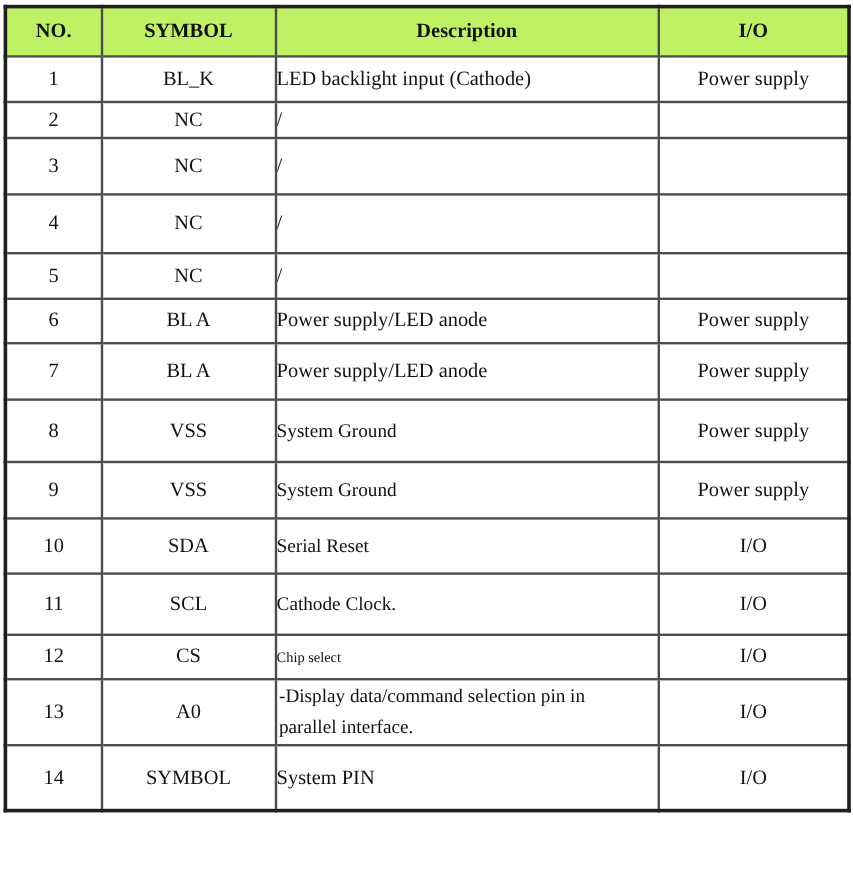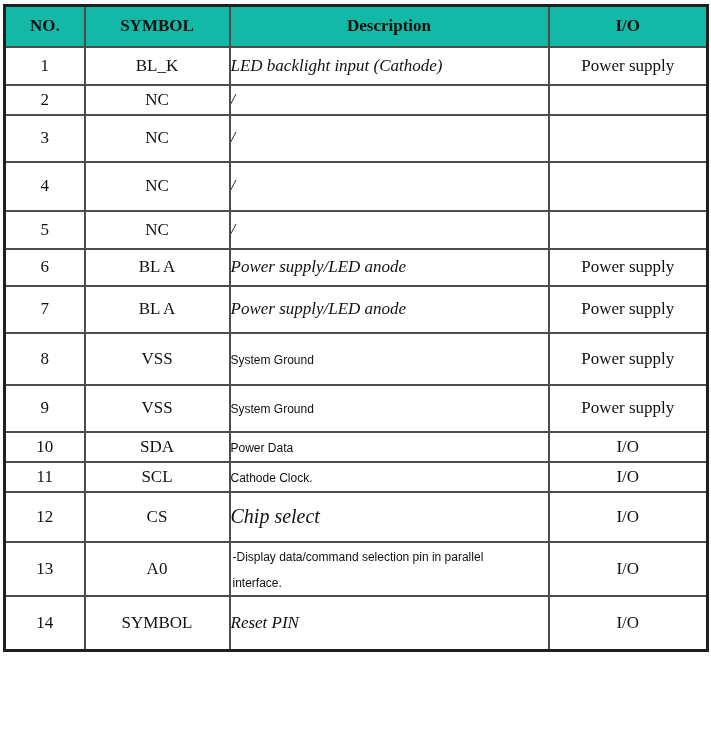--- a/index.html
+++ b/index.html
@@ -26,40 +26,39 @@
   table.pin-table th,
   table.pin-table td {
     border: 2px solid #4c4c4c;
     padding: 0;
     overflow: hidden;
     vertical-align: middle;
     font-size: 17px;
     color: #111111;
   }
   table.pin-table th {
-    background: #14b8a6;
+    background: #bef264;
     font-weight: bold;
     text-align: center;
     font-family: "Liberation Serif", serif;
   }
   td.c-no, td.c-sym, td.c-io {
     text-align: center;
   }
   td.c-desc {
     text-align: left;
     padding-left: 10px;
     padding-right: 4px;
   }
   td .sans {
-    font-family: Liberation Sans, sans-serif;
-    font-size: 12px;
+    font-family: Liberation Serif, serif;
+    font-size: 16px;
   }
   td .serif {
     font-family: "Liberation Serif", serif;
-    font-style: italic;
   }
   td.c-desc.tight {
     padding-left: 2px;
     padding-right: 18px;
     line-height: 1.55;
   }
 </style>
 </head>
 <body>
 
@@ -126,44 +125,44 @@
       <td class="c-sym">VSS</td>
       <td class="c-desc"><span class="sans">System Ground</span></td>
       <td class="c-io">Power supply</td>
     </tr>
     <tr style="height:47px">
       <td class="c-no">9</td>
       <td class="c-sym">VSS</td>
       <td class="c-desc"><span class="sans">System Ground</span></td>
       <td class="c-io">Power supply</td>
     </tr>
-    <tr style="height:30px">
+    <tr style="height:46px">
       <td class="c-no">10</td>
       <td class="c-sym">SDA</td>
-      <td class="c-desc"><span class="sans">Power Data</span></td>
+      <td class="c-desc"><span class="sans">Serial Reset</span></td>
       <td class="c-io">I/O</td>
     </tr>
-    <tr style="height:30px">
+    <tr style="height:51px">
       <td class="c-no">11</td>
       <td class="c-sym">SCL</td>
       <td class="c-desc"><span class="sans">Cathode Clock.</span></td>
       <td class="c-io">I/O</td>
     </tr>
-    <tr style="height:50px">
+    <tr style="height:37px">
       <td class="c-no">12</td>
       <td class="c-sym">CS</td>
-      <td class="c-desc"><span class="serif" style="font-size:20px">Chip select</span></td>
+      <td class="c-desc"><span class="serif" style="font-size:12px">Chip select</span></td>
       <td class="c-io">I/O</td>
     </tr>
     <tr style="height:42px">
       <td class="c-no">13</td>
       <td class="c-sym">A0</td>
       <td class="c-desc tight"><span class="sans">-Display data/command selection pin in parallel interface.</span></td>
       <td class="c-io">I/O</td>
     </tr>
     <tr style="height:54px">
       <td class="c-no">14</td>
       <td class="c-sym">SYMBOL</td>
-      <td class="c-desc"><span class="serif">Reset PIN</span></td>
+      <td class="c-desc"><span class="serif">System PIN</span></td>
       <td class="c-io">I/O</td>
     </tr>
   </tbody>
 </table>
 
 </body></html>

